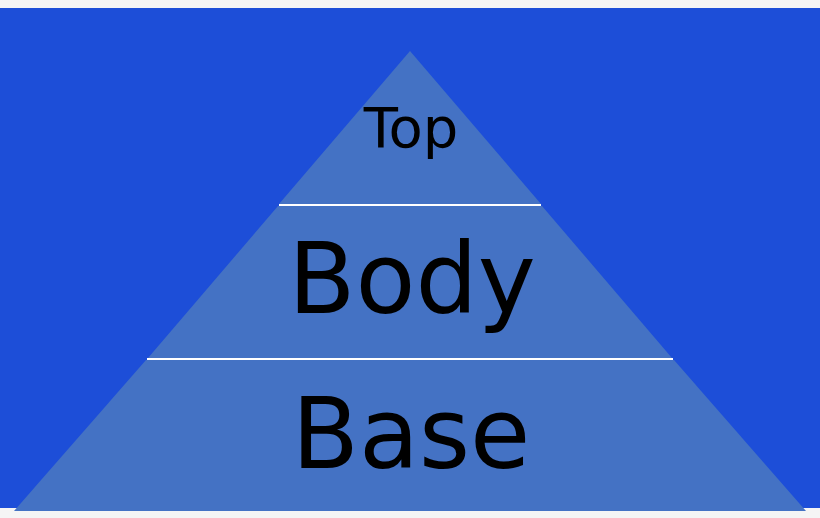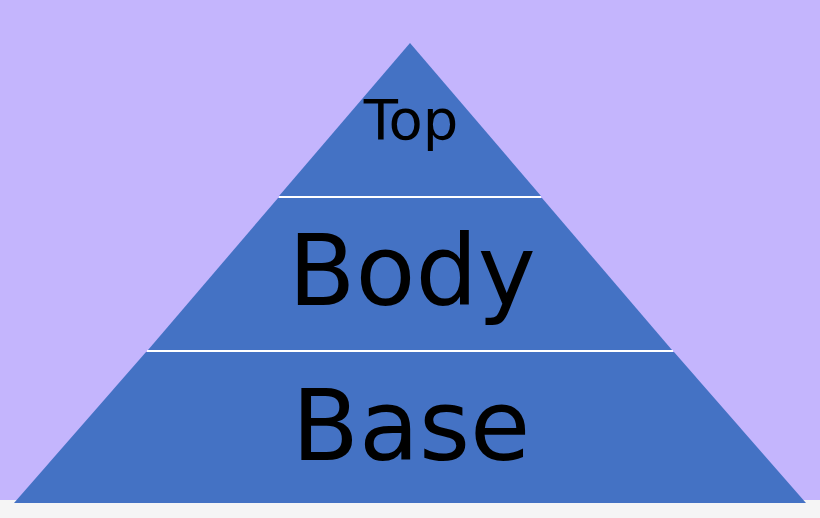--- a/index.html
+++ b/index.html
@@ -7,21 +7,22 @@
       padding: 0;
       width: 820px;
       height: 518px;
       overflow: hidden;
       background: #f5f5f5;
     }
     .canvas {
       position: relative;
       width: 820px;
       height: 500px;
-      background: #c4b5fd;
+      background: #1d4ed8;
+      margin-top: 8px;
     }
     svg {
       position: absolute;
       left: 0;
       top: 0;
       display: block;
     }
     .label {
       font-family: "DejaVu Sans", "Liberation Sans", sans-serif;
       fill: #000000;

